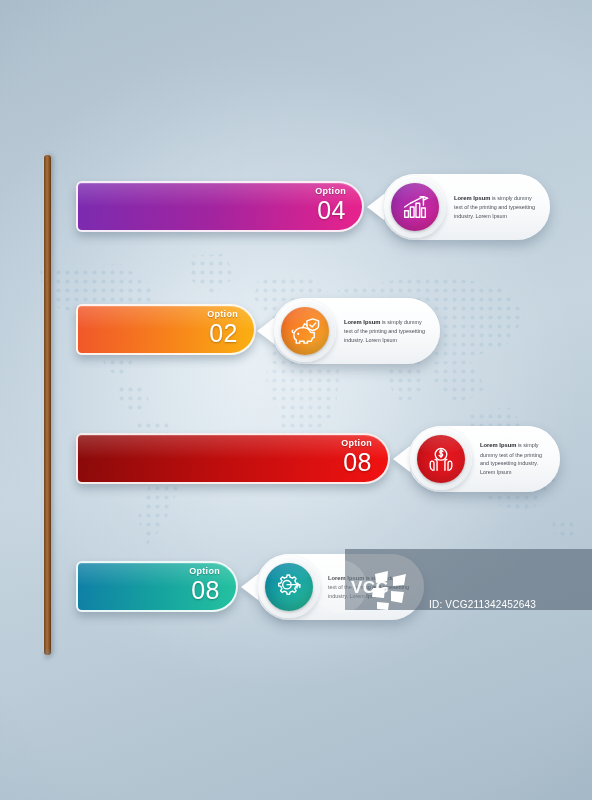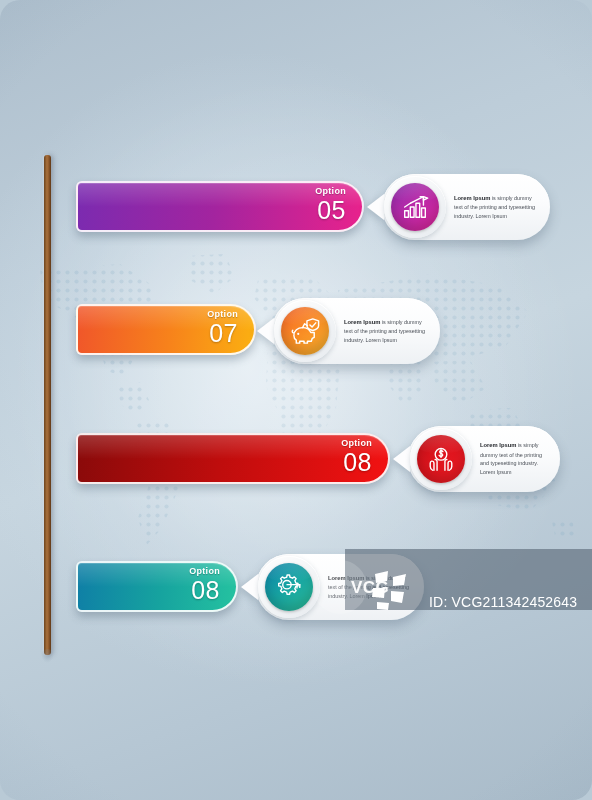--- a/index.html
+++ b/index.html
@@ -6,21 +6,20 @@
   body{
     width:592px;height:800px;overflow:hidden;
     font-family:"Liberation Sans","DejaVu Sans",sans-serif;
     background:#b9cad6;
   }
   #stage{
     position:relative;width:592px;height:800px;overflow:hidden;
     background:
       radial-gradient(ellipse 70% 55% at 42% 46%, rgba(226,236,243,.95) 0%, rgba(205,220,231,.45) 45%, rgba(178,198,212,0) 72%),
       linear-gradient(160deg,#aebfcd 0%,#bdcdd9 28%,#c6d5df 50%,#b6c7d4 78%,#a9bbc9 100%);
-    border-radius: 20px;
   }
   
   #worldmap{position:absolute;left:0;top:250px;width:592px;height:330px;opacity:.55;}
   
   .vignette{
     position:absolute;inset:0;pointer-events:none;
     background:radial-gradient(ellipse 78% 62% at 50% 48%, rgba(255,255,255,.30) 0%, rgba(255,255,255,0) 62%),
                radial-gradient(ellipse 120% 100% at 50% 50%, rgba(120,150,172,0) 55%, rgba(108,138,160,.30) 100%);
   }
   
@@ -99,21 +98,21 @@
   .wm{
     position:absolute;left:345px;top:549px;width:247px;height:61px;
     background:rgba(88,104,118,.62);
     display:flex;align-items:flex-end;
   }
   .wm .mark{position:relative;width:56px;height:46px;margin-left:12px;flex:0 0 auto;}
   .wm .vcgtxt{
     position:absolute;left:-6px;top:14px;color:#fff;font-size:17px;font-weight:bold;
     letter-spacing:.5px;opacity:.95;
   }
-  .wm .idtxt{color:#fff;font-size:14px;margin-left:16px;letter-spacing:.2px;}
+  .wm .idtxt{color:#fff;font-size:10px;margin-left:16px;letter-spacing:.2px;}
   .wm-disc{
     position:absolute;left:-44px;top:-4px;width:54px;height:54px;border-radius:50%;
     background:rgba(255,255,255,.16);
   }
 </style>
 </head>
 <body>
 
 <div id="stage">
 
@@ -154,21 +153,21 @@
 
   <div class="vignette"></div>
 
   <div class="rod"></div>
 
   <div class="row">
     <div class="bar" style="left:76px;top:181px;width:284px;background:linear-gradient(95deg,#7b2bb0 0%,#a3249f 48%,#e8228c 100%);">
       <span class="gloss"></span>
       <span class="labelwrap">
         <span class="opt">Option</span>
-        <span class="num">05</span>
+        <span class="num">04</span>
       </span>
     </div>
 
     <div class="bubble" style="left:382px;top:174px;width:168px;">
       <span class="tail"></span>
       <span class="ring">
         <span class="disc" style="background:linear-gradient(140deg,#8e2faf 0%,#b72aa8 45%,#e0259b 100%);">
           <svg width="30" height="30" viewBox="0 0 32 32">
             <g fill="none" stroke="#ffffff" stroke-width="1.5" stroke-linecap="round" stroke-linejoin="round">
               <rect x="5" y="20" width="4" height="7"></rect>
@@ -187,21 +186,21 @@
         <b>Lorem Ipsum</b><span> is simply dummy text of the printing and typesetting industry. Lorem Ipsum</span>
       </span>
     </div>
   </div>
 
   <div class="row">
     <div class="bar" style="left:76px;top:304px;width:176px;background:linear-gradient(95deg,#f0562a 0%,#f7821b 52%,#fbb011 100%);">
       <span class="gloss"></span>
       <span class="labelwrap">
         <span class="opt">Option</span>
-        <span class="num">07</span>
+        <span class="num">02</span>
       </span>
     </div>
 
     <div class="bubble" style="left:272px;top:298px;width:168px;">
       <span class="tail"></span>
       <span class="ring">
         <span class="disc" style="background:linear-gradient(140deg,#f3632a 0%,#f98c24 48%,#fcb630 100%);">
           <svg width="31" height="31" viewBox="0 0 32 32">
             <g fill="none" stroke="#ffffff" stroke-width="1.5" stroke-linecap="round" stroke-linejoin="round">
               <path d="M4 20 C4 15 8 12 13 12 C17 12 20 14 21.5 17 L25 17 L25 22 L23 23 L22 26 L18 26 L18 28 L14.5 28 L14.5 26 L10 26 L10 28 L6.5 28 L6.5 25 C5 24 4 22 4 20 Z"></path>

